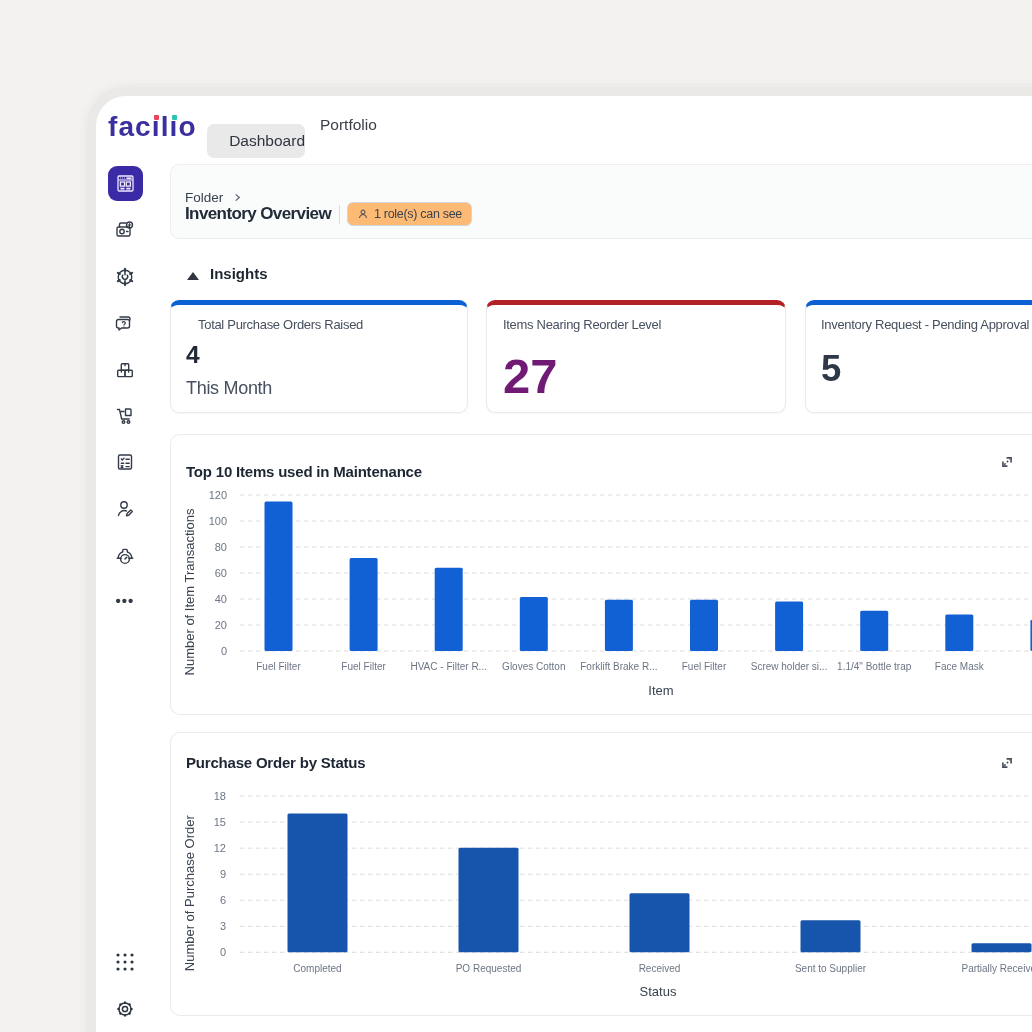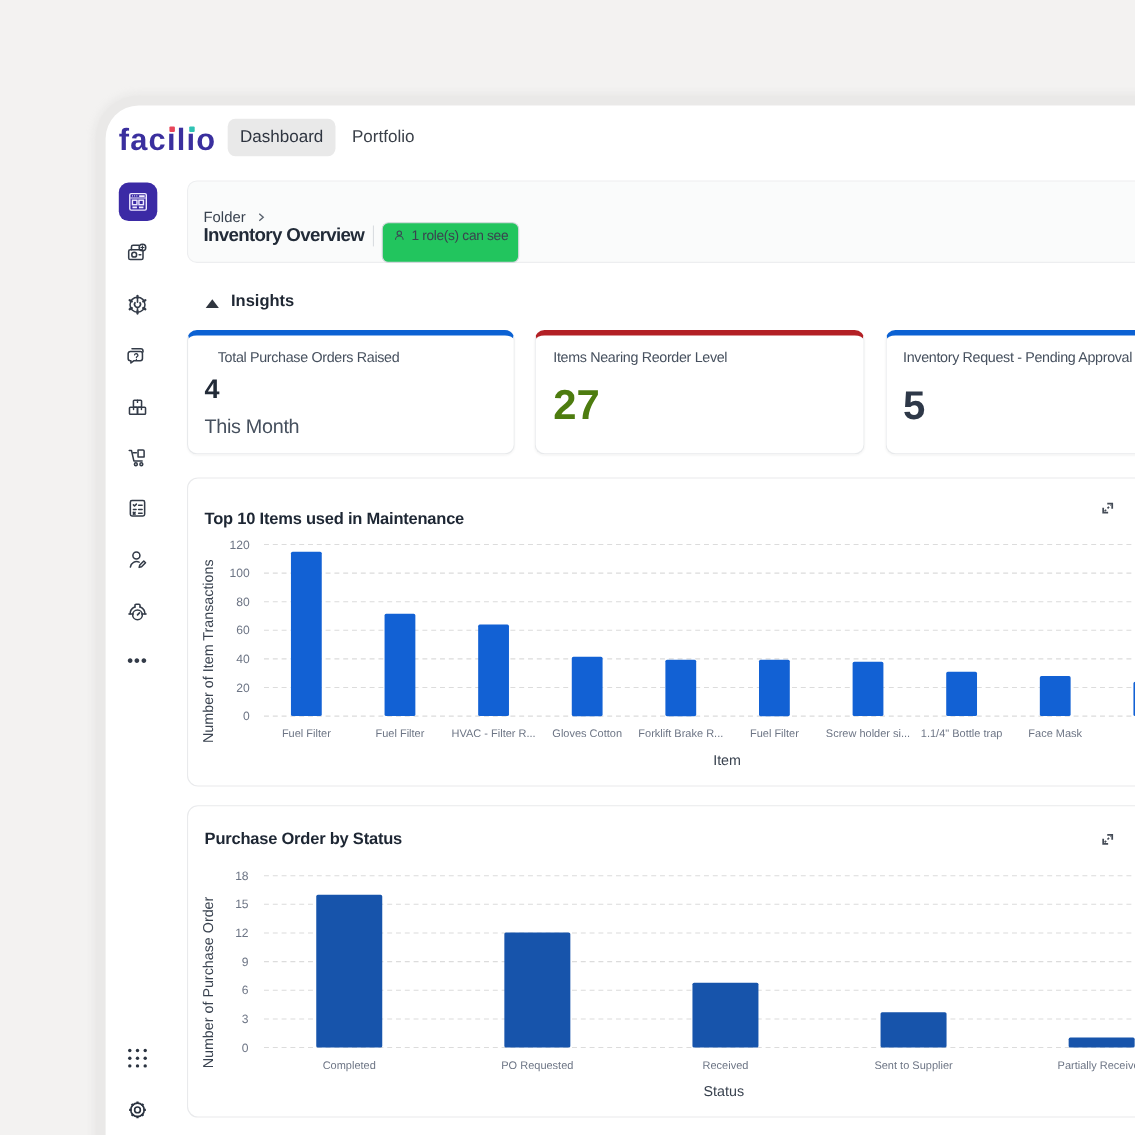--- a/index.html
+++ b/index.html
@@ -4,22 +4,22 @@
 * { margin:0; padding:0; box-sizing:border-box; }
 html,body { width:1032px; height:1032px; overflow:hidden; background:#f3f2f1;
   font-family:"Liberation Sans", sans-serif; }
 .abs { position:absolute; }
 </style></head>
 <body>
 <div class="abs" style="left:96px;top:96px;width:960px;height:960px;background:#fff;
   border-radius:30px 0 0 0; box-shadow:0 0 0 9px #eae9e8, 0 0 8px 10px rgba(192,190,188,.2);"></div>
 
 <div class="abs" style="left:108px;top:111px;font-weight:bold;font-size:28px;color:#3a2f9e;letter-spacing:1.1px;">fac<span style="position:relative">ı<span class="abs" style="left:2.5px;top:4px;width:5px;height:5px;background:#e8465a;border-radius:1px"></span></span>l<span style="position:relative">ı<span class="abs" style="left:2.5px;top:4px;width:5px;height:5px;background:#2fc3b4;border-radius:1px"></span></span>o</div>
-<div class="abs" style="left:207px;top:108px;width:98px;height:34px;background:#e9e9e9;border-radius:7px;
-  text-align:center;line-height:34px;font-size:15.5px;color:#2f3540;">Dashboard</div>
+<div class="abs" style="left:207px;top:124px;width:98px;height:34px;background:#e9e9e9;border-radius:7px;
+  text-align:right;line-height:34px;font-size:15.5px;color:#2f3540;">Dashboard</div>
 <div class="abs" style="left:320px;top:108px;height:34px;line-height:34px;font-size:15.5px;color:#3a4049;">Portfolio</div>
 
 <div style="position:absolute;left:108px;top:166px;width:35px;height:35px;background:#3b2aa5;border-radius:9px;"></div>
 <svg width="17" height="17" viewBox="0 0 17 17" style="position:absolute;left:117px;top:175px" fill="none" stroke="#efeaff" stroke-width="1.3">
     <rect x="1" y="1" width="15" height="15" rx="1.2"></rect>
     <path d="M1.5 5 h14" stroke-width="1.1"></path>
     <path d="M3 3 h.8 M5 3 h.8 M7 3 h.8" stroke-width="1.2"></path>
     <path d="M9.5 3.2 h5" stroke-width="1.6"></path>
     <rect x="3.4" y="7" width="4.1" height="4.1"></rect>
     <rect x="9.3" y="7" width="4.1" height="4.1"></rect>
@@ -93,21 +93,21 @@
   </svg>
 
 <div class="abs" style="left:170px;top:164px;width:910px;height:75px;background:#fafbfb;
   border:1px solid #edeef0;border-radius:9px;"></div>
 <div class="abs" style="left:185px;top:190px;font-size:13.5px;color:#39424f;">Folder
   <svg width="9" height="9" viewBox="0 0 10 10" style="margin-left:6px">
       <path d="M3 1.5 L7 5 L3 8.5" fill="none" stroke="#5a636f" stroke-width="1.4"></path>
     </svg></div>
 <div class="abs" style="left:185px;top:204px;font-size:17px;font-weight:bold;color:#222b38;letter-spacing:-0.6px;text-align:right;">Inventory Overview</div>
 <div class="abs" style="left:339px;top:205px;width:1px;height:19px;background:#dadde1;"></div>
-<div class="abs" style="left:347px;top:202px;height:37px;background:#22c55e;border:1px solid #d3d7dc;
+<div class="abs" style="left:347px;top:202px;height:24px;background:#fdba74;border:1px solid #d3d7dc;
   border-radius:6px;padding:0 9px;line-height:23px;font-size:12.5px;letter-spacing:-0.3px;color:#3a434f;"><svg width="12" height="12" viewBox="0 0 24 24" style="position:relative;top:1.5px;margin-right:5px" fill="none" stroke="#3c4654" stroke-width="2">
       <circle cx="12" cy="8" r="4"></circle>
       <path d="M5 20 a7 7 0 0 1 14 0"></path>
     </svg>1 role(s) can see</div>
 
 <div class="abs" style="left:187px;top:271.5px;width:0;height:0;border-left:6.5px solid transparent;
   border-right:6.5px solid transparent;border-bottom:8px solid #30363f;"></div>
 <div class="abs" style="left:210px;top:265px;font-size:15px;font-weight:bold;color:#1f2733;">Insights</div>
 
 <div class="abs" style="left:170px;top:300px;width:298px;height:113px;background:#fff;
@@ -115,21 +115,21 @@
 <div class="abs" style="left:486px;top:300px;width:300px;height:113px;background:#fff;
   border:1px solid #e8eaec;border-top:5px solid #b32025;border-radius:9px;box-shadow:0 1px 2px rgba(0,0,0,.04);"></div>
 <div class="abs" style="left:805px;top:300px;width:300px;height:113px;background:#fff;
   border:1px solid #e8eaec;border-top:5px solid #0b61d3;border-radius:9px;box-shadow:0 1px 2px rgba(0,0,0,.04);"></div>
 
 <div class="abs" style="left:186px;top:317px;font-size:13px;letter-spacing:-0.3px;color:#46505e;white-space:nowrap;margin-left:12px;">Total Purchase Orders Raised</div>
 <div class="abs" style="left:186px;top:341px;font-size:24.5px;font-weight:bold;color:#222b38;">4</div>
 <div class="abs" style="left:186px;top:378px;font-size:18px;letter-spacing:-0.3px;color:#46505e;">This Month</div>
 
 <div class="abs" style="left:503px;top:317px;font-size:13px;letter-spacing:-0.3px;color:#46505e;white-space:nowrap;">Items Nearing Reorder Level</div>
-<div class="abs" style="left:503px;top:348px;font-size:38px;font-weight:bold;color:#4d7c0f;">27</div>
+<div class="abs" style="left:503px;top:348px;font-size:49px;font-weight:bold;color:#701a75;">27</div>
 
 <div class="abs" style="left:821px;top:317px;font-size:13px;letter-spacing:-0.3px;color:#46505e;white-space:nowrap;">Inventory Request - Pending Approval</div>
 <div class="abs" style="left:821px;top:348px;font-size:36.5px;font-weight:bold;color:#2e3848;">5</div>
 
 <div class="abs" style="left:170px;top:434px;width:910px;height:281px;
   background:#fff;border:1px solid #e9eaec;border-radius:10px;">
   <div class="abs" style="left:15px;top:28px;font-size:15px;letter-spacing:-0.2px;font-weight:bold;color:#1d2633;">Top 10 Items used in Maintenance</div>
   <svg width="14" height="14" viewBox="0 0 14 14" style="position:absolute;left:829px;top:20px">
       <line x1="4.2" y1="9.8" x2="9.8" y2="4.2" stroke="#454c57" stroke-width="1.5" stroke-dasharray="2,1.7"></line>
       <path d="M6.6 2.9 L11.1 2.9 L11.1 7.4" fill="none" stroke="#454c57" stroke-width="1.6"></path>

